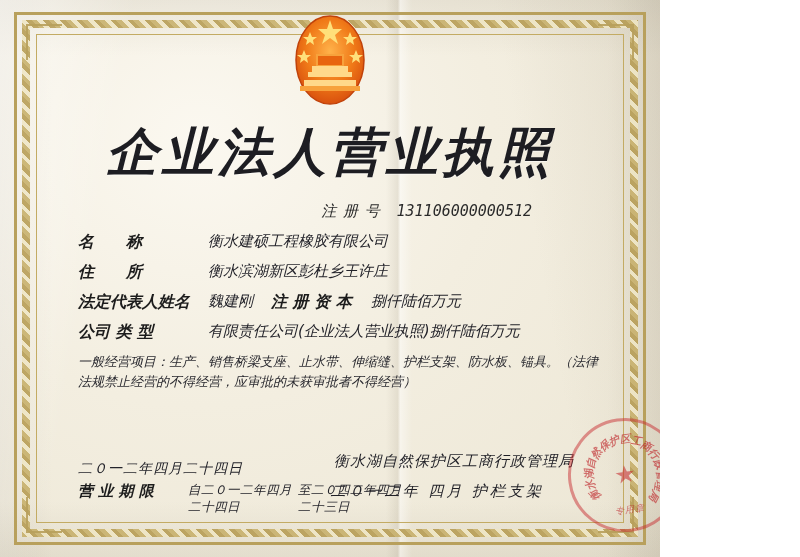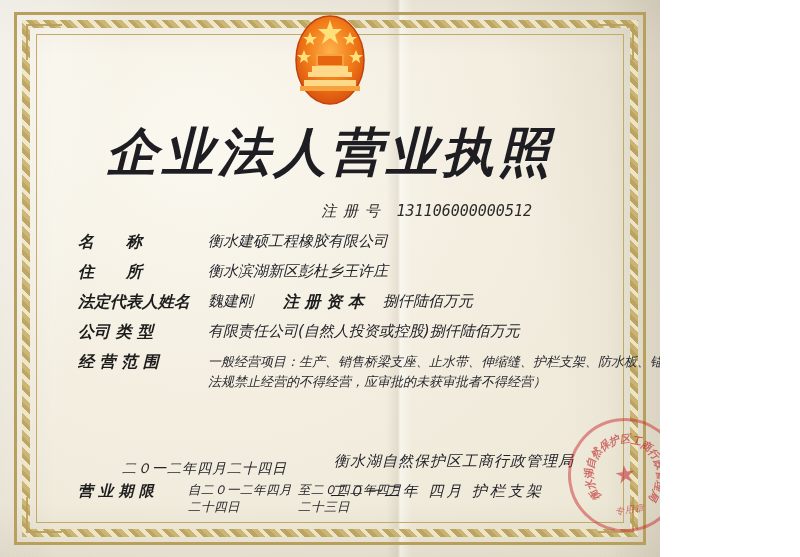--- a/index.html
+++ b/index.html
@@ -141,21 +141,21 @@
     letter-spacing: 0px;
   }
   .lab2 {
     width: 100px;
     flex: 0 0 100px;
     font-size: 16px;
     font-weight: bold;
     color: #1c1c1c;
     display: flex;
     justify-content: space-between;
-    margin-left: 30px;
+    margin-left: 18px;
   }
   .val2 {
     font-size: 15px;
     color: #23232a;
   }
   .scope-text {
     font-size: 13px;
     line-height: 1.55;
     color: #2a2a30;
     max-width: 520px;
@@ -192,21 +192,20 @@
     margin-bottom: 4px;
   }
   .brow .lab {
     width: 110px;
     flex: 0 0 110px;
     font-size: 15px;
   }
   .brow .val {
     font-size: 14px;
     letter-spacing: 1px;
-    margin-left: 44px;
   }
   .term-lines {
     display: flex;
     flex-direction: row;
     font-size: 12.5px;
     line-height: 1.35;
     letter-spacing: 0.5px;
     color: #23232a;
   }
 
@@ -326,26 +325,25 @@
 
     <div class="row">
       <div class="lab">法定代表人姓名</div>
       <div class="val">魏建刚</div>
       <div class="lab2">注 册 资 本</div>
       <div class="val2">捌仟陆佰万元</div>
     </div>
 
     <div class="row">
       <div class="lab">公司 类 型</div>
-      <div class="val">有限责任公司(自然人投资或控股)</div>
+      <div class="val">有限责任公司(企业法人营业执照)</div>
       <div class="val2">捌仟陆佰万元</div>
     </div>
 
     <div class="row">
-      <div class="lab">经 营 范 围</div>
       <div class="scope-text">一般经营项目：生产、销售桥梁支座、止水带、伸缩缝、护栏支架、防水板、锚具。（法律法规禁止经营的不得经营，应审批的未获审批者不得经营）</div>
     </div>
 
   </div>
 
   <div class="bottom-left">
     <div class="brow">
       <div class="val">二０一二年四月二十四日</div>
     </div>
     <div class="brow">

